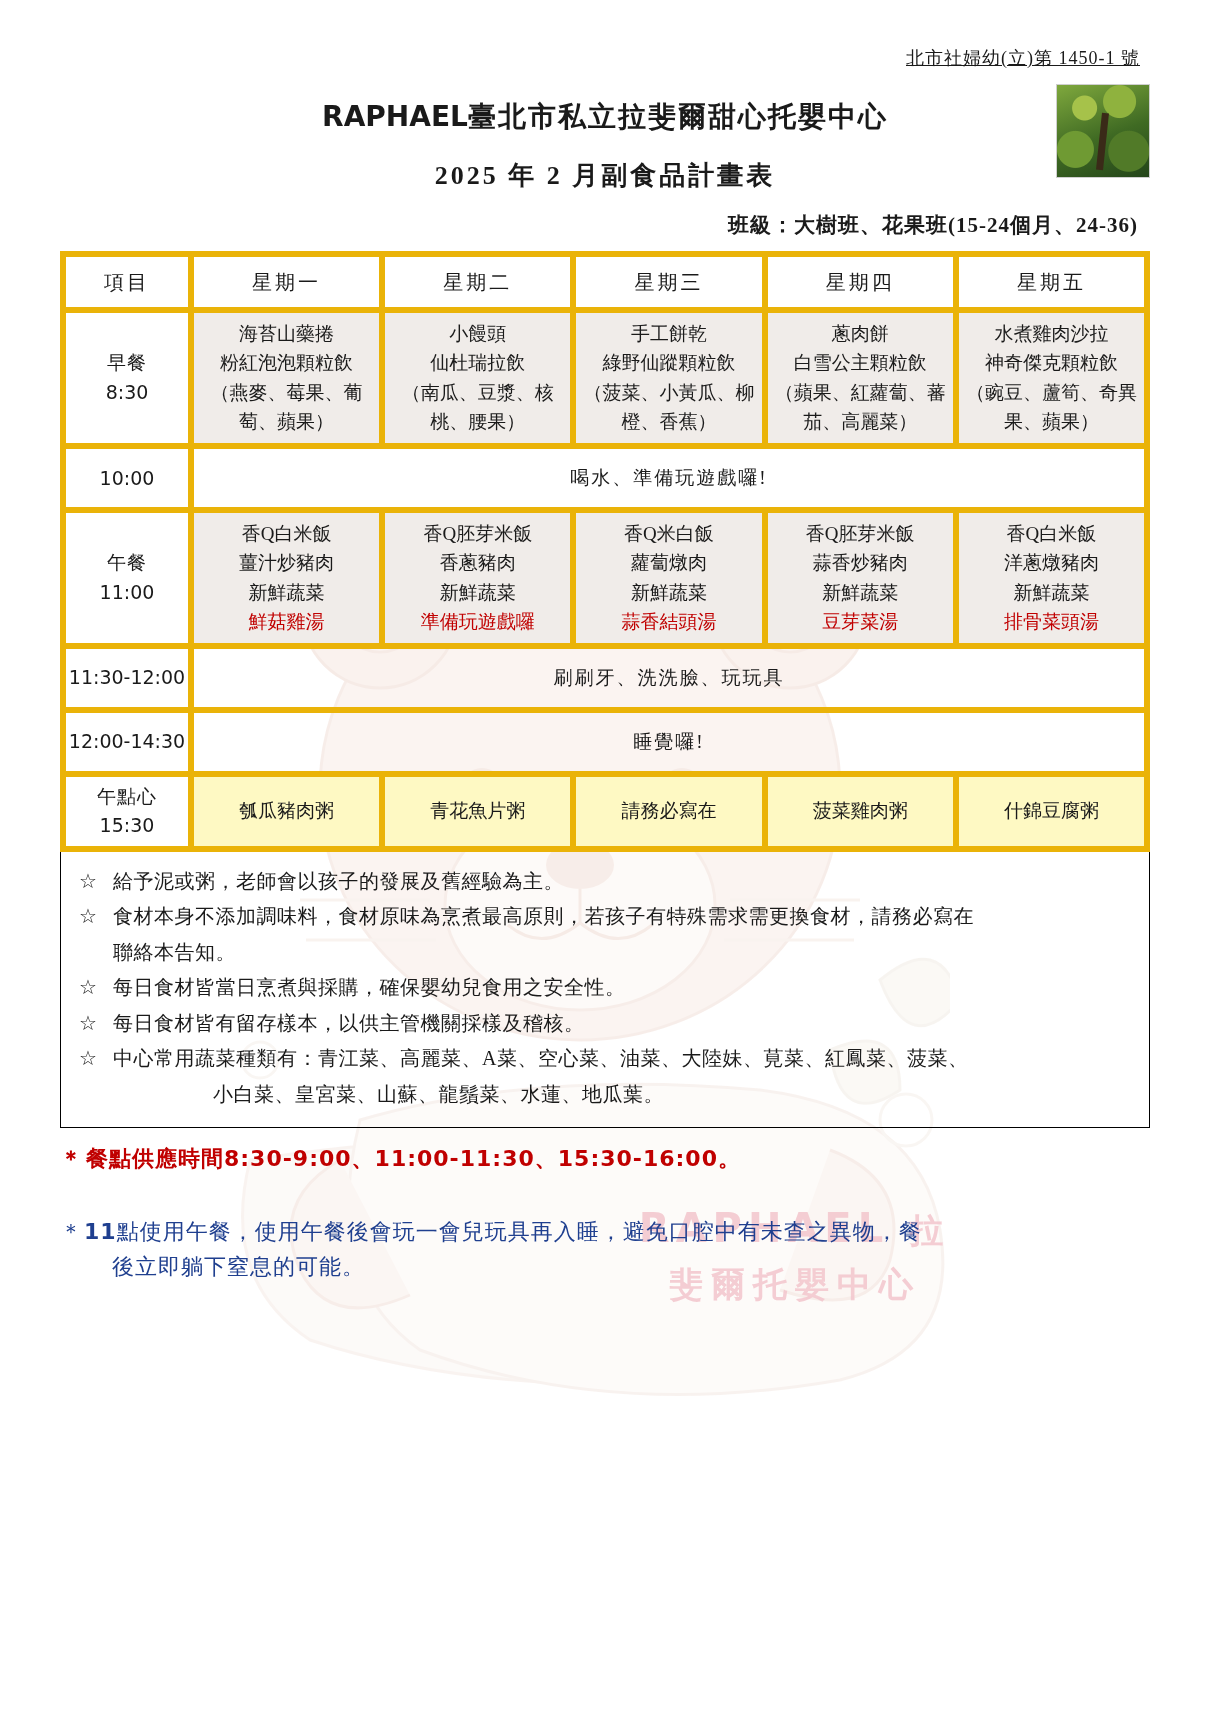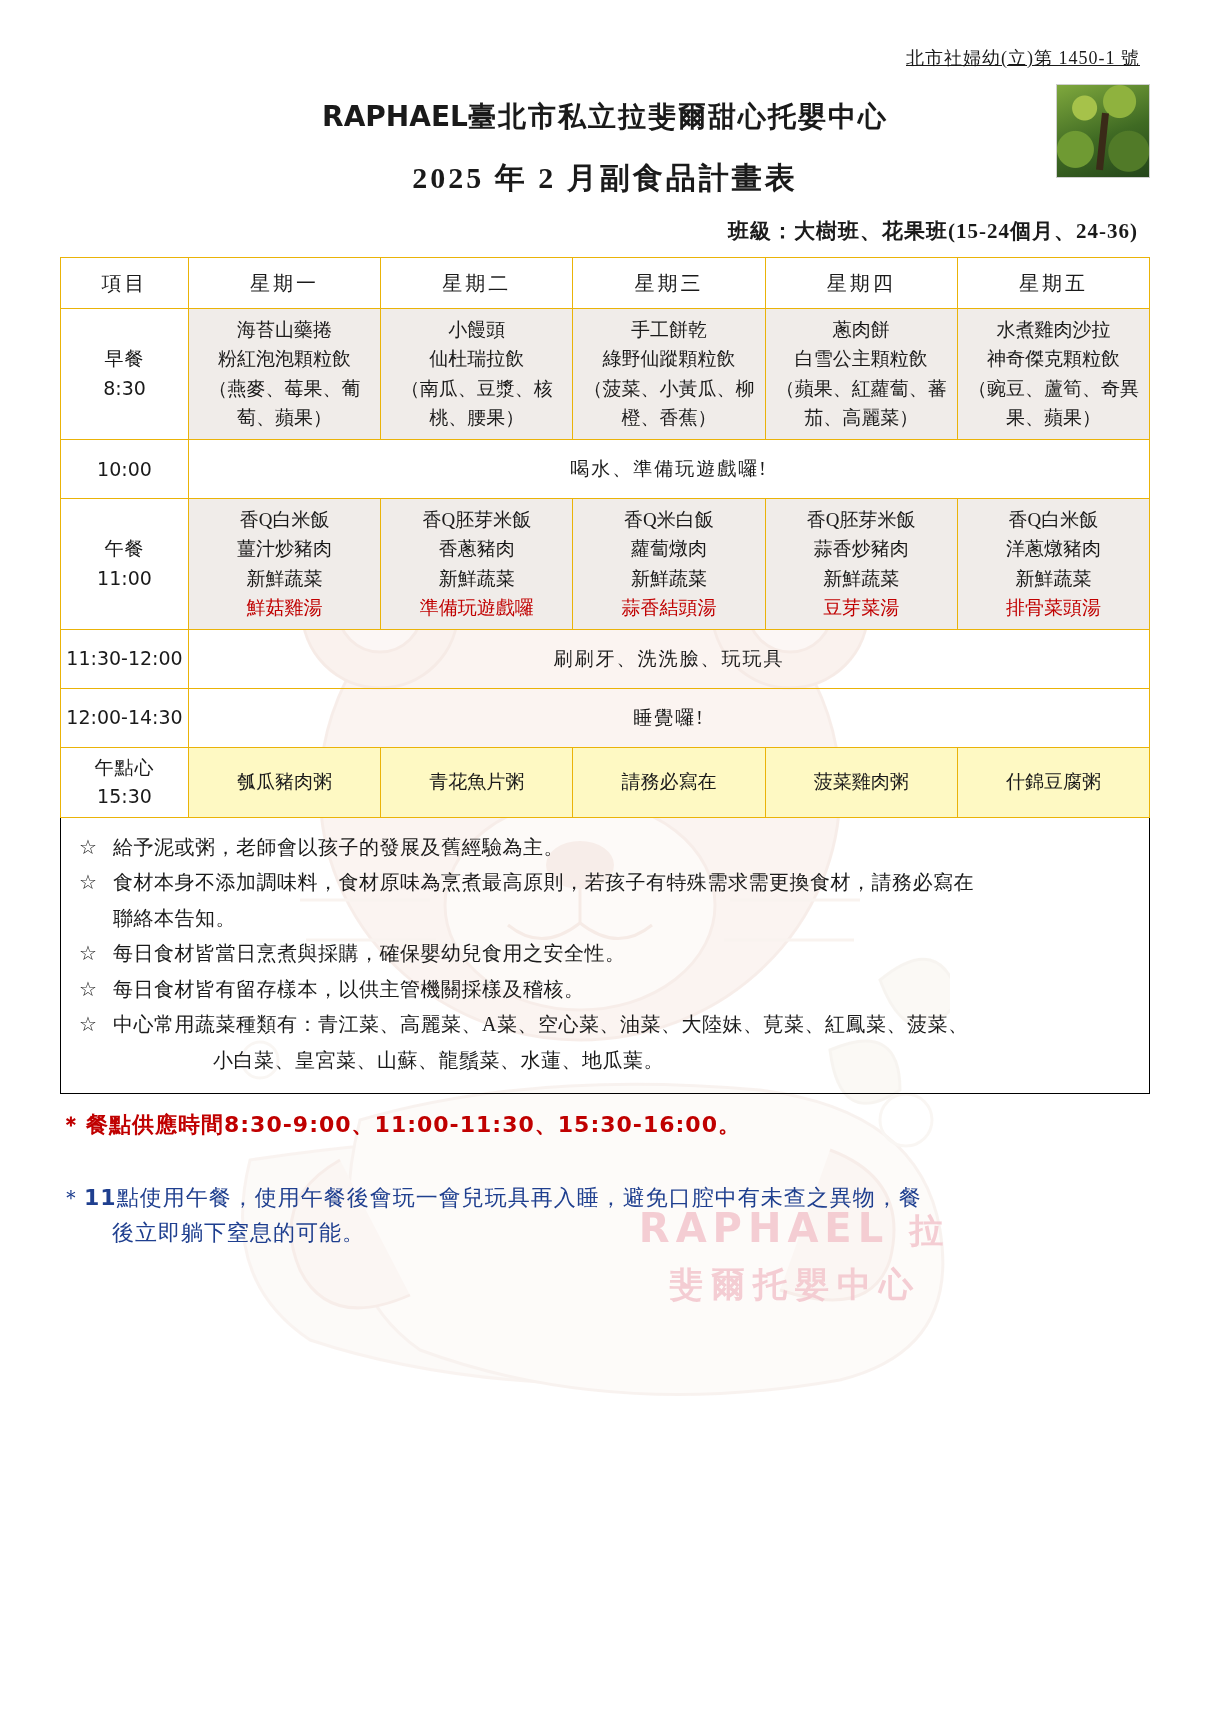--- a/index.html
+++ b/index.html
@@ -81,21 +81,21 @@
     font-weight: bold;
     letter-spacing: 2px;
     white-space: nowrap;
   }
   .org-title .brand {
     font-family: "DejaVu Sans", sans-serif;
     letter-spacing: 0px;
   }
   .sub-title {
     text-align: center;
-    font-size: 30px;
+    font-size: 26px;
     font-weight: bold;
     letter-spacing: 3px;
     margin-top: 22px;
   }
   .class-line {
     text-align: right;
     font-size: 21px;
     font-weight: bold;
     letter-spacing: 1px;
     margin-top: 18px;
@@ -127,21 +127,21 @@
   }
 
   
   table.menu {
     width: 100%;
     border-collapse: collapse;
     margin-top: 12px;
     table-layout: fixed;
   }
   table.menu td, table.menu th {
-    border: 1px solid #eab308;
+    border: 6px solid #eab308;
     text-align: center;
     vertical-align: middle;
     font-size: 19px;
     padding: 6px 2px;
     font-family: "Liberation Serif", serif;
   }
   table.menu th {
     font-weight: normal;
     height: 38px;
     letter-spacing: 3px;

